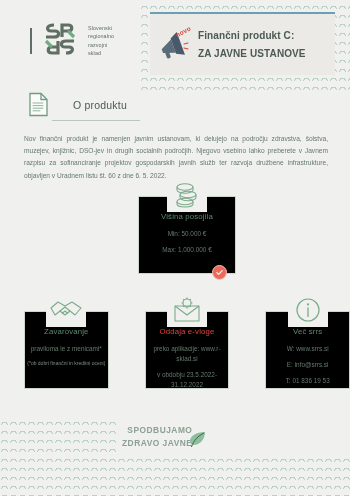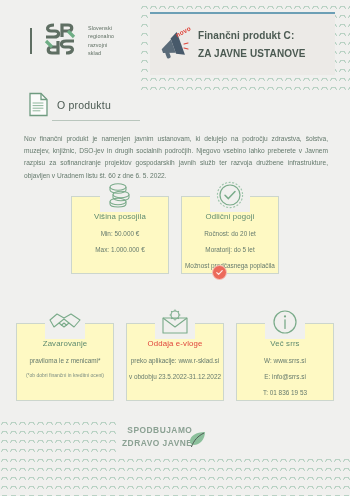--- a/index.html
+++ b/index.html
@@ -109,21 +109,21 @@
   
   .about {
     position: absolute;
     left: 0; top: 92px;
     width: 350px;
   }
 
   .about-head {
     display: flex;
     align-items: center;
-    gap: 8px;
+    gap: 24px;
     padding-left: 28px;
   }
 
   .about-title {
     font-size: 10.5px;
     color: #4b5a52;
     letter-spacing: .2px;
   }
 
   .about-rule {
@@ -145,30 +145,31 @@
   .cards-row {
     position: absolute;
     left: 0;
     width: 350px;
     display: flex;
     justify-content: center;
     gap: 12px;
   }
 
   .row1 { top: 196px; }
-  .row2 { top: 323px; }
+  .row2 { top: 311px; }
 
   .card {
     position: relative;
     width: 98px;
     height: 78px;
     border: 1px solid #ccd6cd;
-    background: #fef9c3;
+    background: #000000;
     padding-top: 15px;
     text-align: center;
+    margin-left: 24px;
   }
 
   .card-icon {
     position: absolute;
     left: 50%;
     top: -19px;
     transform: translateX(-50%);
     width: 40px; height: 34px;
     background: #f0f0ee;
     display: flex;
@@ -332,33 +333,20 @@
           <path d="M5 19.5 V22 C5 23.8 8.6 25 13 25 C17.4 25 21 23.8 21 22 V19.5"></path>
         </g>
       </svg>
     </div>
     <div class="card-title">Višina posojila</div>
     <div class="card-line">Min: 50.000 €</div>
     <div class="card-line">Max: 1.000.000 €</div>
   </div>
 
 
-  <div class="card">
-    <div class="card-icon">
-      <svg width="28" height="28" viewBox="0 0 28 28">
-        <circle cx="14" cy="14" r="10" fill="none" stroke="#7aab8a" stroke-width="1.2"></circle>
-        <circle cx="14" cy="14" r="12.6" fill="none" stroke="#9dc4aa" stroke-width="1.1" stroke-dasharray="2 1.6"></circle>
-        <path d="M9 14.2 L12.4 17.6 L19 10.6" fill="none" stroke="#7aab8a" stroke-width="1.5" stroke-linecap="round" stroke-linejoin="round"></path>
-      </svg>
-    </div>
-    <div class="card-title">Odlični pogoji</div>
-    <div class="card-line">Ročnost: do 20 let</div>
-    <div class="card-line">Moratorij: do 5 let</div>
-    <div class="card-line">Možnost predčasnega poplačila</div>
-  </div>
 </div>
 
 <div class="check-badge">
   <svg width="9" height="9" viewBox="0 0 9 9">
     <path d="M1.8 4.6 L3.6 6.4 L7.2 2.6" fill="none" stroke="#fdece9" stroke-width="1.2" stroke-linecap="round" stroke-linejoin="round"></path>
   </svg>
 </div>
 
 <div class="cards-row row2">
 

